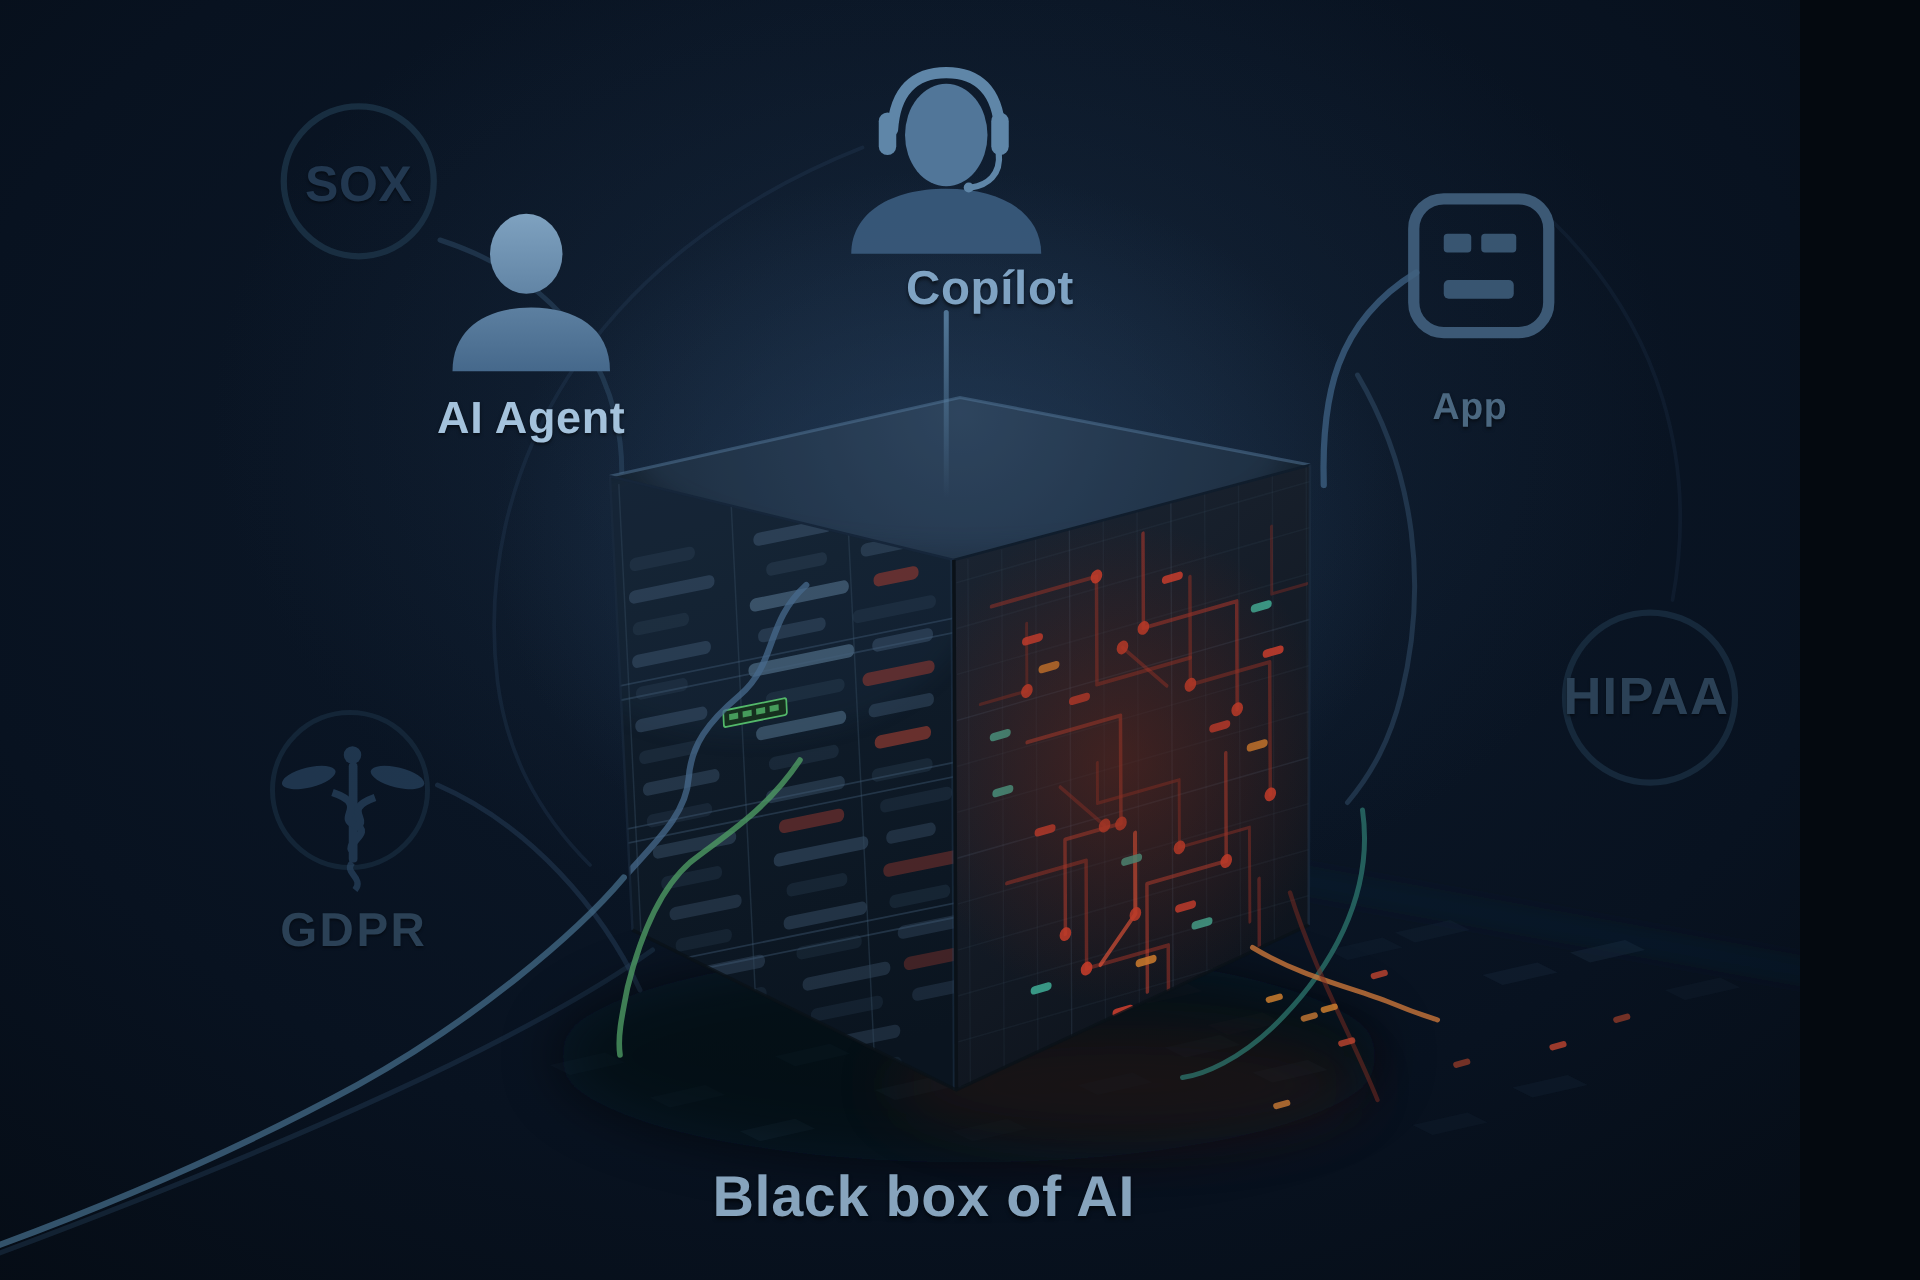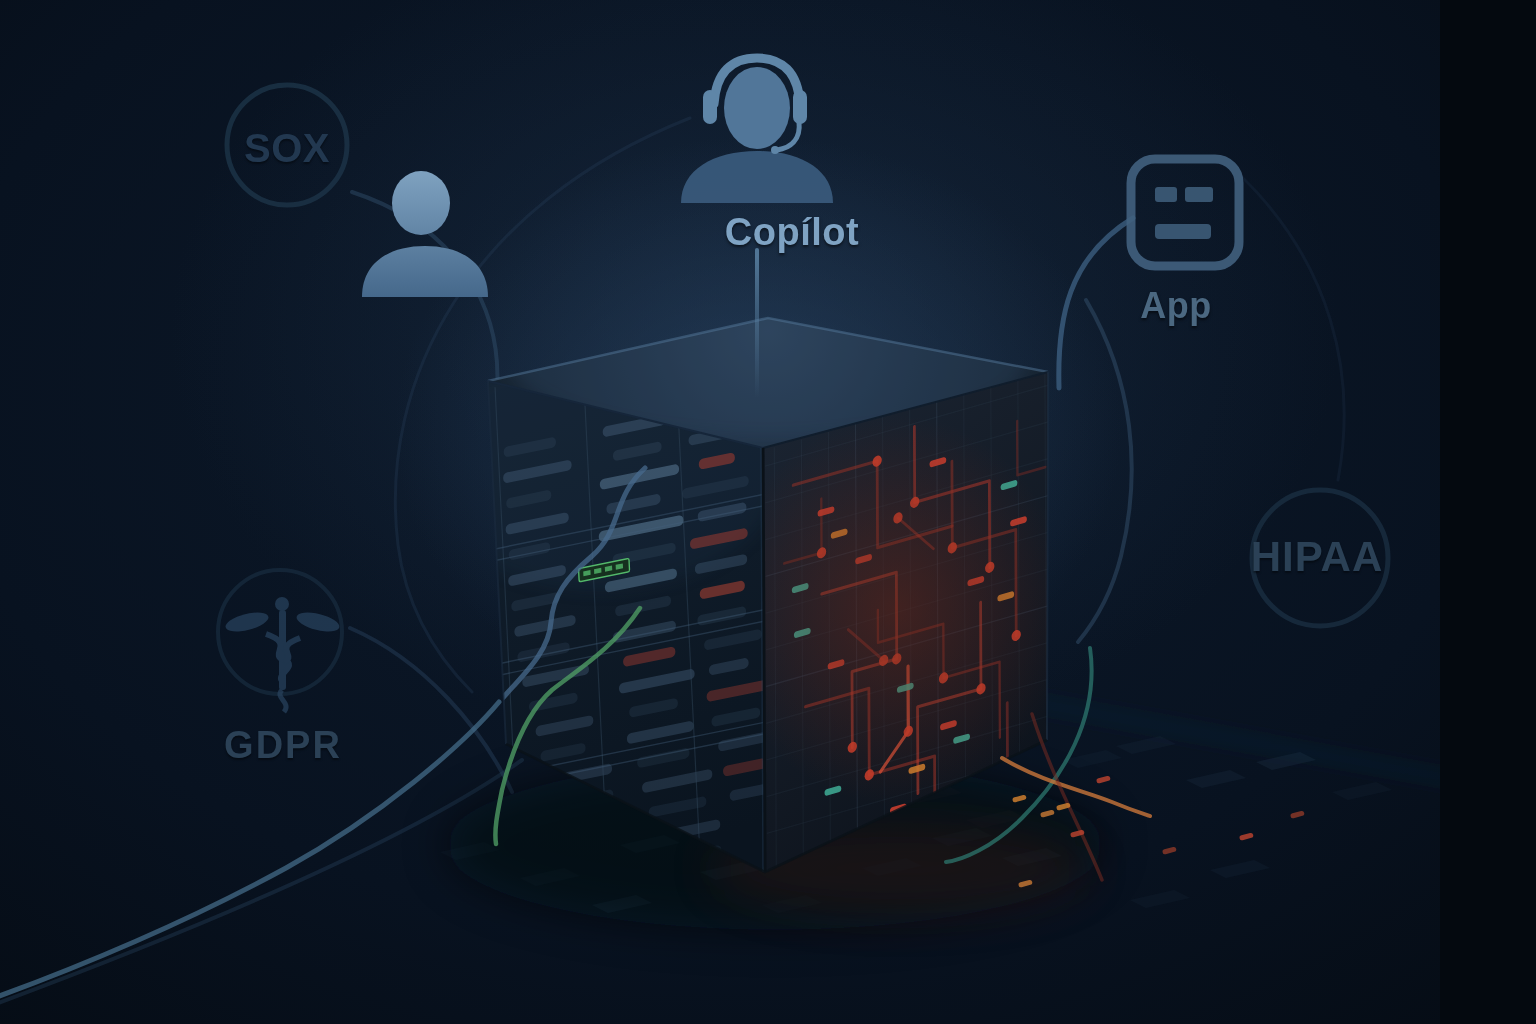--- a/index.html
+++ b/index.html
@@ -14,21 +14,21 @@
   }
   #scene{position:absolute;left:0;top:0;}
   .lbl{
     position:absolute;transform:translate(-50%,-50%);
     font-weight:700;letter-spacing:.5px;white-space:nowrap;
     text-shadow:0 2px 3px rgba(0,0,0,.55);
   }
   .lbl-sox   {left:287px; top:148px; font-size:40px; color:#223850; text-shadow:0 2px 2px rgba(0,0,0,.4);}
   .lbl-agent {left:425px; top:334px; font-size:36px; color:#a4c2dc;}
   .lbl-copilot{left:756px; top:232px; font-size:38px; color:#7fa3c3;margin-left:36px;}
-  .lbl-app   {left:1176px;top:306px; font-size:36px; color:#4b6881;}
+  .lbl-app   {left:1176px;top:326px; font-size:30px; color:#4b6881;}
   .lbl-gdpr  {left:1317px;top:557px; font-size:42px; color:#2b4156; letter-spacing:1px; text-shadow:0 2px 2px rgba(0,0,0,.4);}
   .lbl-hipaa {left:283px; top:745px; font-size:38px; color:#2b4156; letter-spacing:2px; text-shadow:0 2px 2px rgba(0,0,0,.4);}
   .lbl-title {left:739px; top:957px; font-size:46px; font-weight:600; color:#87a4bd;}
 </style>
 </head>
 <body>
 
 <div id="stage">
 
 <svg id="scene" width="1536" height="1024" viewBox="0 0 1536 1024">
@@ -336,18 +336,20 @@
 
   <g>
     <rect x="1131" y="159" width="108" height="107" rx="24" fill="none" stroke="#41607e" stroke-width="9" opacity=".9"></rect>
     <rect x="1155" y="187" width="22" height="15" rx="3" fill="#41607e" opacity=".85"></rect>
     <rect x="1185" y="187" width="28" height="15" rx="3" fill="#41607e" opacity=".85"></rect>
     <rect x="1155" y="224" width="56" height="15" rx="4" fill="#41607e" opacity=".85"></rect>
   </g>
 </svg>
 
 <div class="lbl lbl-sox">SOX</div>
+<div class="lbl lbl-agent">AI Agent</div>
 <div class="lbl lbl-copilot">Copílot</div>
 <div class="lbl lbl-app">App</div>
 <div class="lbl lbl-gdpr">HIPAA</div>
 <div class="lbl lbl-hipaa">GDPR</div>
+<div class="lbl lbl-title">Black box of AI</div>
 
 </div>
 
 </body></html>

